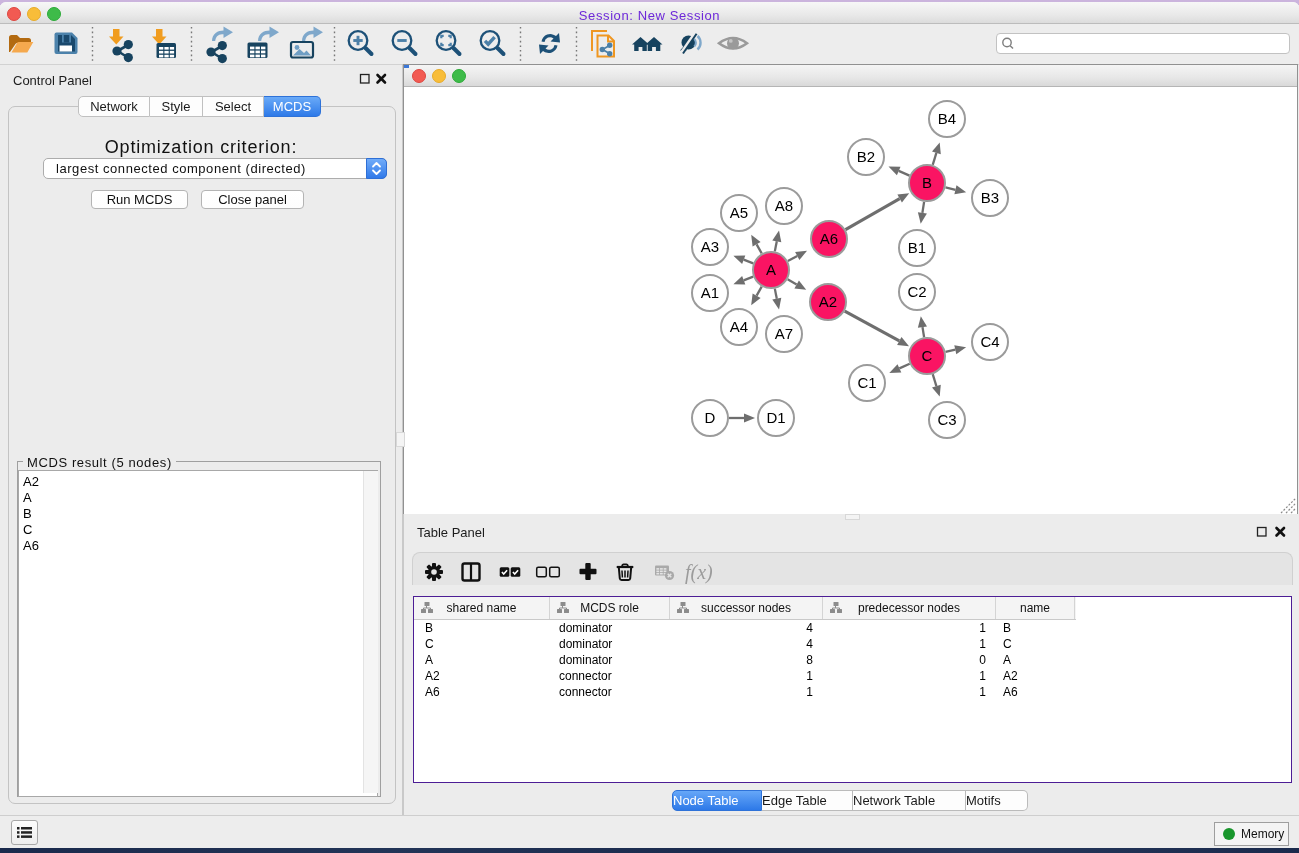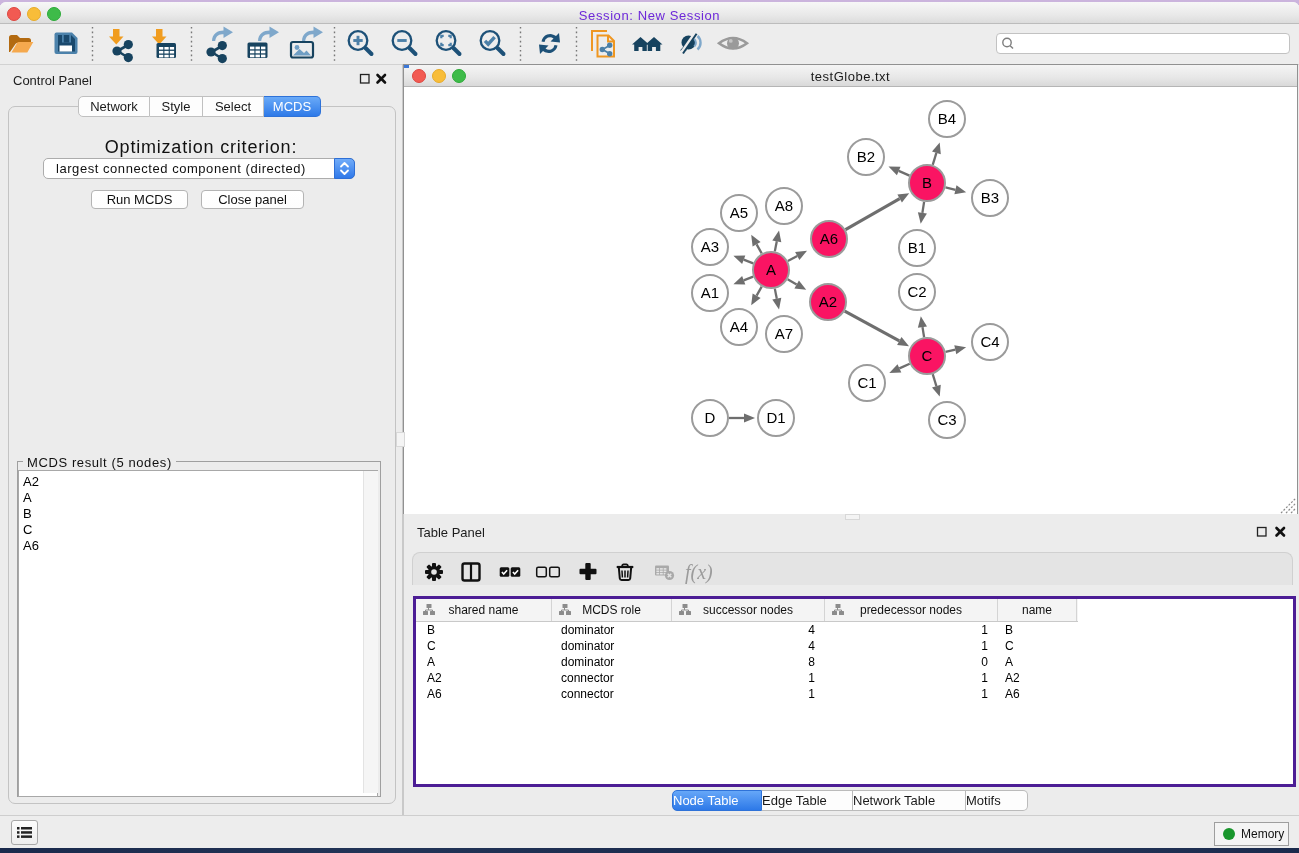--- a/index.html
+++ b/index.html
@@ -18,42 +18,42 @@
 
 #cpanel-title{left:13px;top:73px;font-size:13px;color:#1c1c1c;z-index:3;}
 #cp-inner{left:8px;top:106px;width:386px;height:696px;background:#ececec;border:1px solid #c3c3c3;border-radius:7px;z-index:2;}
 #cp-tabs{left:78px;top:96px;height:21px;z-index:3;display:flex;}
 .tab{height:19px;line-height:19px;border:1px solid #c0c0c0;border-left:none;background:#fdfdfd;
   font-size:13px;color:#1a1a1a;text-align:center;padding:0 0;}
 .tab.first{border-left:1px solid #c0c0c0;border-radius:5px 0 0 5px;}
 .tab.last{border-radius:0 5px 5px 0;}
 .tab.sel{background:linear-gradient(#6aaaf8,#2e7ae8);color:#fff;border-color:#2e72d8;}
 #opt-label{left:8px;top:137px;width:386px;text-align:center;font-size:18px;letter-spacing:0.8px;color:#111;z-index:3;}
-#dropdown{left:43px;top:158px;width:310px;height:19px;background:#fff;border:1px solid #acacac;border-radius:5px;z-index:3;}
+#dropdown{left:43px;top:158px;width:310px;height:19px;background:#fff;border:1px solid #acacac;border-radius:5px;z-index:3;padding-left:32px;}
 #dd-text{left:12px;top:2px;font-size:13px;letter-spacing:0.55px;color:#111;}
 #dd-btn{right:-1px;top:-1px;width:19px;height:19px;border-radius:0 5px 5px 0;
   background:linear-gradient(#71acf9,#3079e9);border:1px solid #2e6fd6;}
 .btn{position:absolute;height:17px;background:linear-gradient(#ffffff,#fdfdfd);border:1px solid #b4b4b4;border-radius:4px;
   font-size:13px;color:#111;text-align:center;line-height:17px;z-index:3;}
 #groupbox{left:17px;top:461px;width:362px;height:334px;border:1px solid #9f9f9f;z-index:3;}
 #grouplabel{left:23px;top:455px;font-size:13px;letter-spacing:0.6px;color:#111;background:#ececec;padding:0 4px;z-index:4;}
 #mcdslist{left:18px;top:470px;width:358px;height:322px;background:#fff;border:1px solid #a8a8a8;z-index:3;
   font-size:13px;color:#000;padding-top:3px;box-sizing:content-box;}
 #mcdslist div.li{height:16px;line-height:16px;padding-left:4px;}
 #mcds-sb{left:344px;top:0;width:14px;height:322px;background:#f5f5f5;border-left:1px solid #e3e3e3;position:absolute;}
 #vdivider{left:402px;top:64px;width:2px;height:751px;background:#c9c9c9;z-index:2;}
 
 #netwin{left:403px;top:64px;width:895px;height:450px;background:#fff;border:1px solid #919191;box-sizing:border-box;z-index:3;}
 #net-titlebar{left:0;top:0;width:893px;height:21px;background:linear-gradient(#f5f5f5,#e7e7e7 60%,#d9d9d9);border-bottom:1px solid #b5b5b5;}
 #net-title{left:0;top:4px;width:893px;text-align:center;font-size:13px;letter-spacing:0.5px;color:#1a1a1a;}
 #netcanvas{left:0;top:22px;width:893px;height:427px;background:#fff;}
 
 #tp-title{left:417px;top:525px;font-size:13px;color:#1c1c1c;z-index:3;}
 #tp-toolbar{left:412px;top:552px;width:879px;height:32px;background:#e4e4e4;border:1px solid #d0d0d0;border-bottom:none;border-radius:8px 8px 0 0;z-index:3;}
-#tptable{left:413px;top:596px;width:877px;height:185px;background:#fff;border:3px solid #4c1d95;z-index:3;font-size:12px;}
+#tptable{left:413px;top:596px;width:877px;height:185px;background:#fff;border:1px solid #4c1d95;z-index:3;font-size:12px;}
 #tphead{position:absolute;left:0;top:0;width:662px;height:22px;background:#f4f4f4;border-bottom:1px solid #c9c9c9;}
 .hcol{position:absolute;top:0;height:22px;border-right:1px solid #d4d4d4;}
 .hlabel{position:absolute;top:4px;width:100%;text-align:center;font-size:12px;color:#111;}
 .trow{position:absolute;height:16px;line-height:16px;font-size:12px;color:#000;}
 
 #bottomtabs{left:672px;top:790px;height:21px;z-index:3;display:flex;}
 .btab{height:19px;line-height:19px;border:1px solid #bbb;border-left:none;background:#fdfdfd;
   font-size:13px;color:#1a1a1a;}
 .btab.first{border-left:1px solid #bbb;border-radius:5px 0 0 5px;}
 .btab.last{border-radius:0 5px 5px 0;}
@@ -254,21 +254,20 @@
     <div class="li">A6</div>
   <div class="abs" id="mcds-sb"></div>
 </div>
 <div class="abs" id="vdivider"></div>
 <div class="abs" id="netwin">
   <div class="abs" id="net-titlebar">
     <div class="tl" style="left:7.5px;top:4px;background:#f25a52;border:1px solid #dd4741;"></div>
     <div class="tl" style="left:27.5px;top:4px;background:#f8bd39;border:1px solid #e7ab29;"></div>
     <div class="tl" style="left:47.5px;top:4px;background:#3ebb49;border:1px solid #2daa39;"></div>
   </div>
-  <div class="abs" id="net-title">testGlobe.txt</div>
   <div class="abs" style="left:0;top:0;width:5px;height:3px;background:#3c78d8;"></div>
   <div class="abs" id="netcanvas">
 <svg width="893" height="427" viewBox="0 0 893 427" style="position:absolute;left:0;top:0">
 <g stroke="#6e6e6e" fill="#6e6e6e">
 <line x1="349.2" y1="189.7" x2="339.7" y2="193.3" stroke-width="2.3"></line>
 <polygon points="329.4,197.2 338.1,189.0 341.3,197.6" stroke="none"></polygon>
 <line x1="349.2" y1="176.3" x2="339.7" y2="172.7" stroke-width="2.3"></line>
 <polygon points="329.4,168.8 341.3,168.4 338.1,177.0" stroke="none"></polygon>
 <line x1="357.7" y1="166.4" x2="352.6" y2="157.4" stroke-width="2.3"></line>
 <polygon points="347.2,147.8 356.6,155.1 348.6,159.6" stroke="none"></polygon>

